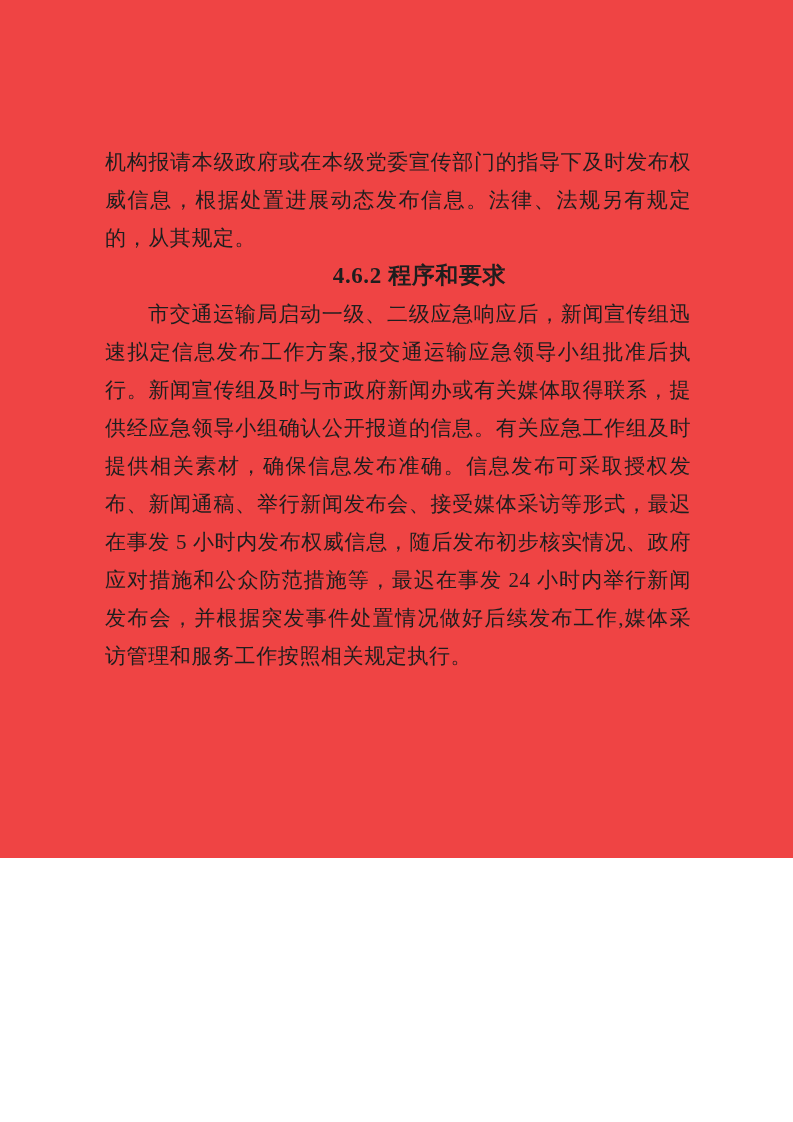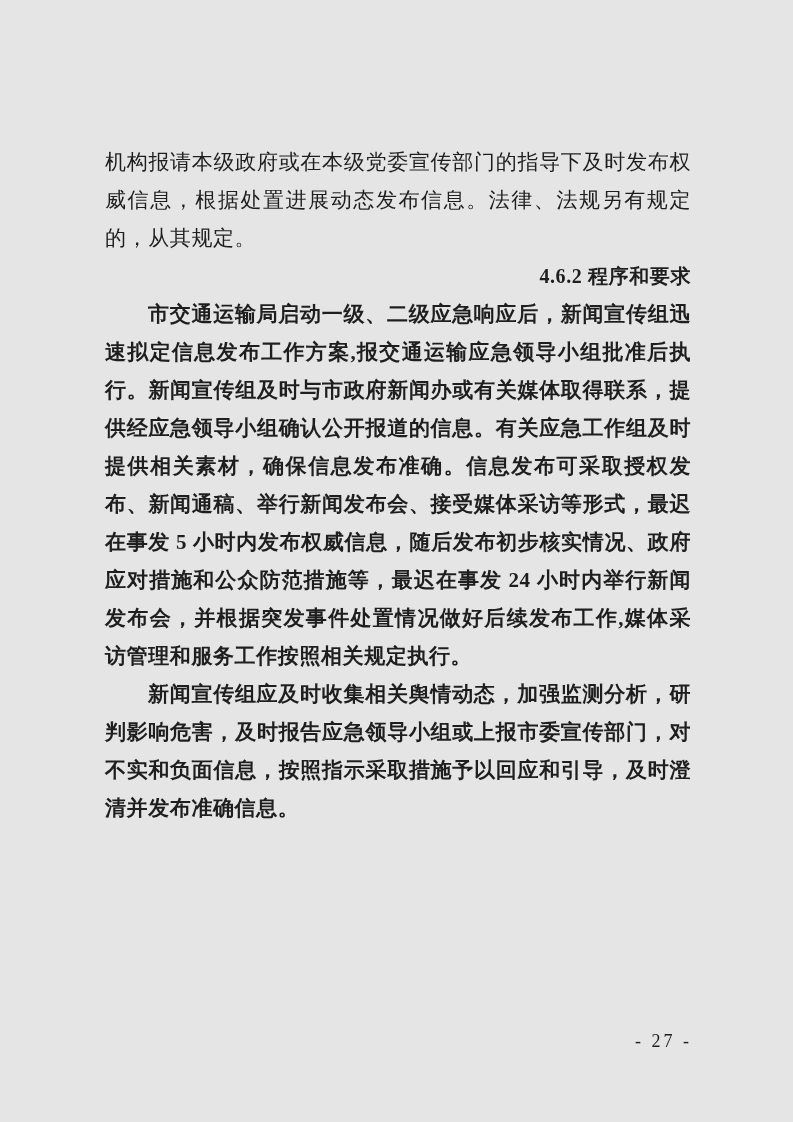--- a/index.html
+++ b/index.html
@@ -5,61 +5,60 @@
   * { margin: 0; padding: 0; box-sizing: border-box; }
   html, body { width: 793px; height: 1122px; }
   body {
     background: #ffffff;
     font-family: "Liberation Serif", "DejaVu Serif", serif;
     color: #1e1e1e;
   }
   .page {
     position: relative;
     width: 793px;
-    height: 1122px;
-    background: #e5e5e5;
+    height: 858px;
+    background: #ef4444;
     overflow: hidden;
   }
   .content {
     position: absolute;
     left: 105px;
     top: 143px;
     width: 586px;
   }
   .content p.paragraph {
     font-size: 21px;
     line-height: 38px;
     letter-spacing: 0.6px;
     text-align: justify;
     font-weight: normal;
   }
-  .content p.paragraph.indent { text-indent: 43px; font-weight: bold; }
+  .content p.paragraph.indent { text-indent: 43px; }
   .content h3.heading {
-    font-size: 20px;
+    font-size: 23px;
     line-height: 38px;
     letter-spacing: 0.6px;
     font-weight: bold;
     text-indent: 43px;
-    text-align: right;
+    text-align: center;
   }
   .page-number {
     position: absolute;
     top: 1029px;
     right: 101px;
     font-size: 18px;
     line-height: 24px;
     letter-spacing: 3px;
     color: #1e1e1e;
     font-family: "Liberation Serif", "DejaVu Serif", serif;
   }
 </style>
 </head>
 <body>
 
 <div class="page">
   <main class="content" id="doc-body">
       <p class="paragraph">机构报请本级政府或在本级党委宣传部门的指导下及时发布权威信息，根据处置进展动态发布信息。法律、法规另有规定的，从其规定。</p>
       <h3 class="heading">4.6.2 程序和要求</h3>
       <p class="paragraph indent">市交通运输局启动一级、二级应急响应后，新闻宣传组迅速拟定信息发布工作方案,报交通运输应急领导小组批准后执行。新闻宣传组及时与市政府新闻办或有关媒体取得联系，提供经应急领导小组确认公开报道的信息。有关应急工作组及时提供相关素材，确保信息发布准确。信息发布可采取授权发布、新闻通稿、举行新闻发布会、接受媒体采访等形式，最迟在事发 5 小时内发布权威信息，随后发布初步核实情况、政府应对措施和公众防范措施等，最迟在事发 24 小时内举行新闻发布会，并根据突发事件处置情况做好后续发布工作,媒体采访管理和服务工作按照相关规定执行。</p>
-      <p class="paragraph indent">新闻宣传组应及时收集相关舆情动态，加强监测分析，研判影响危害，及时报告应急领导小组或上报市委宣传部门，对不实和负面信息，按照指示采取措施予以回应和引导，及时澄清并发布准确信息。</p>
     </main>
   <div class="page-number">- 27 -</div>
 </div>
 
 </body></html>

